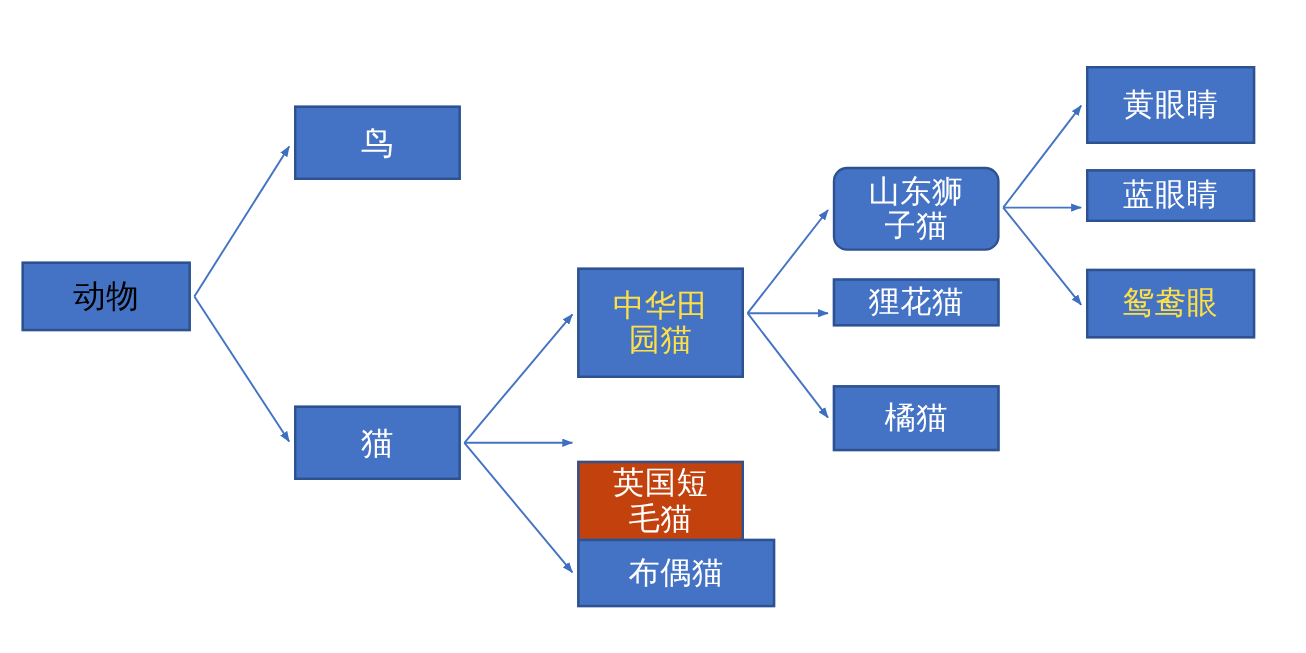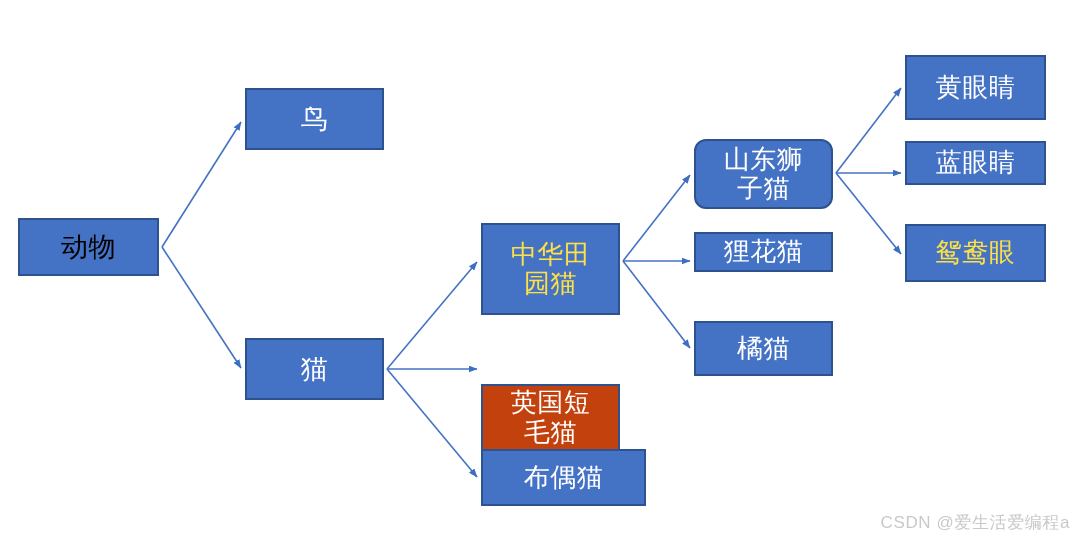--- a/index.html
+++ b/index.html
@@ -121,15 +121,14 @@
         <span class="node-label">黄眼睛</span>
       </div>
       <div class="node fs-md" style="left: 905px; top: 141px; width: 141px; height: 44px; background: rgb(68, 114, 196); border-color: rgb(46, 82, 143); color: rgb(255, 255, 255);">
         <span class="node-label">蓝眼睛</span>
       </div>
       <div class="node fs-md" style="left: 905px; top: 224px; width: 141px; height: 58px; background: rgb(68, 114, 196); border-color: rgb(46, 82, 143); color: #fde047;">
         <span class="node-label">鸳鸯眼</span>
       </div>
     </div>
 
-  <div class="watermark">CSDN @爱生活爱编程a</div>
 
 </div>
 
 </body></html>

